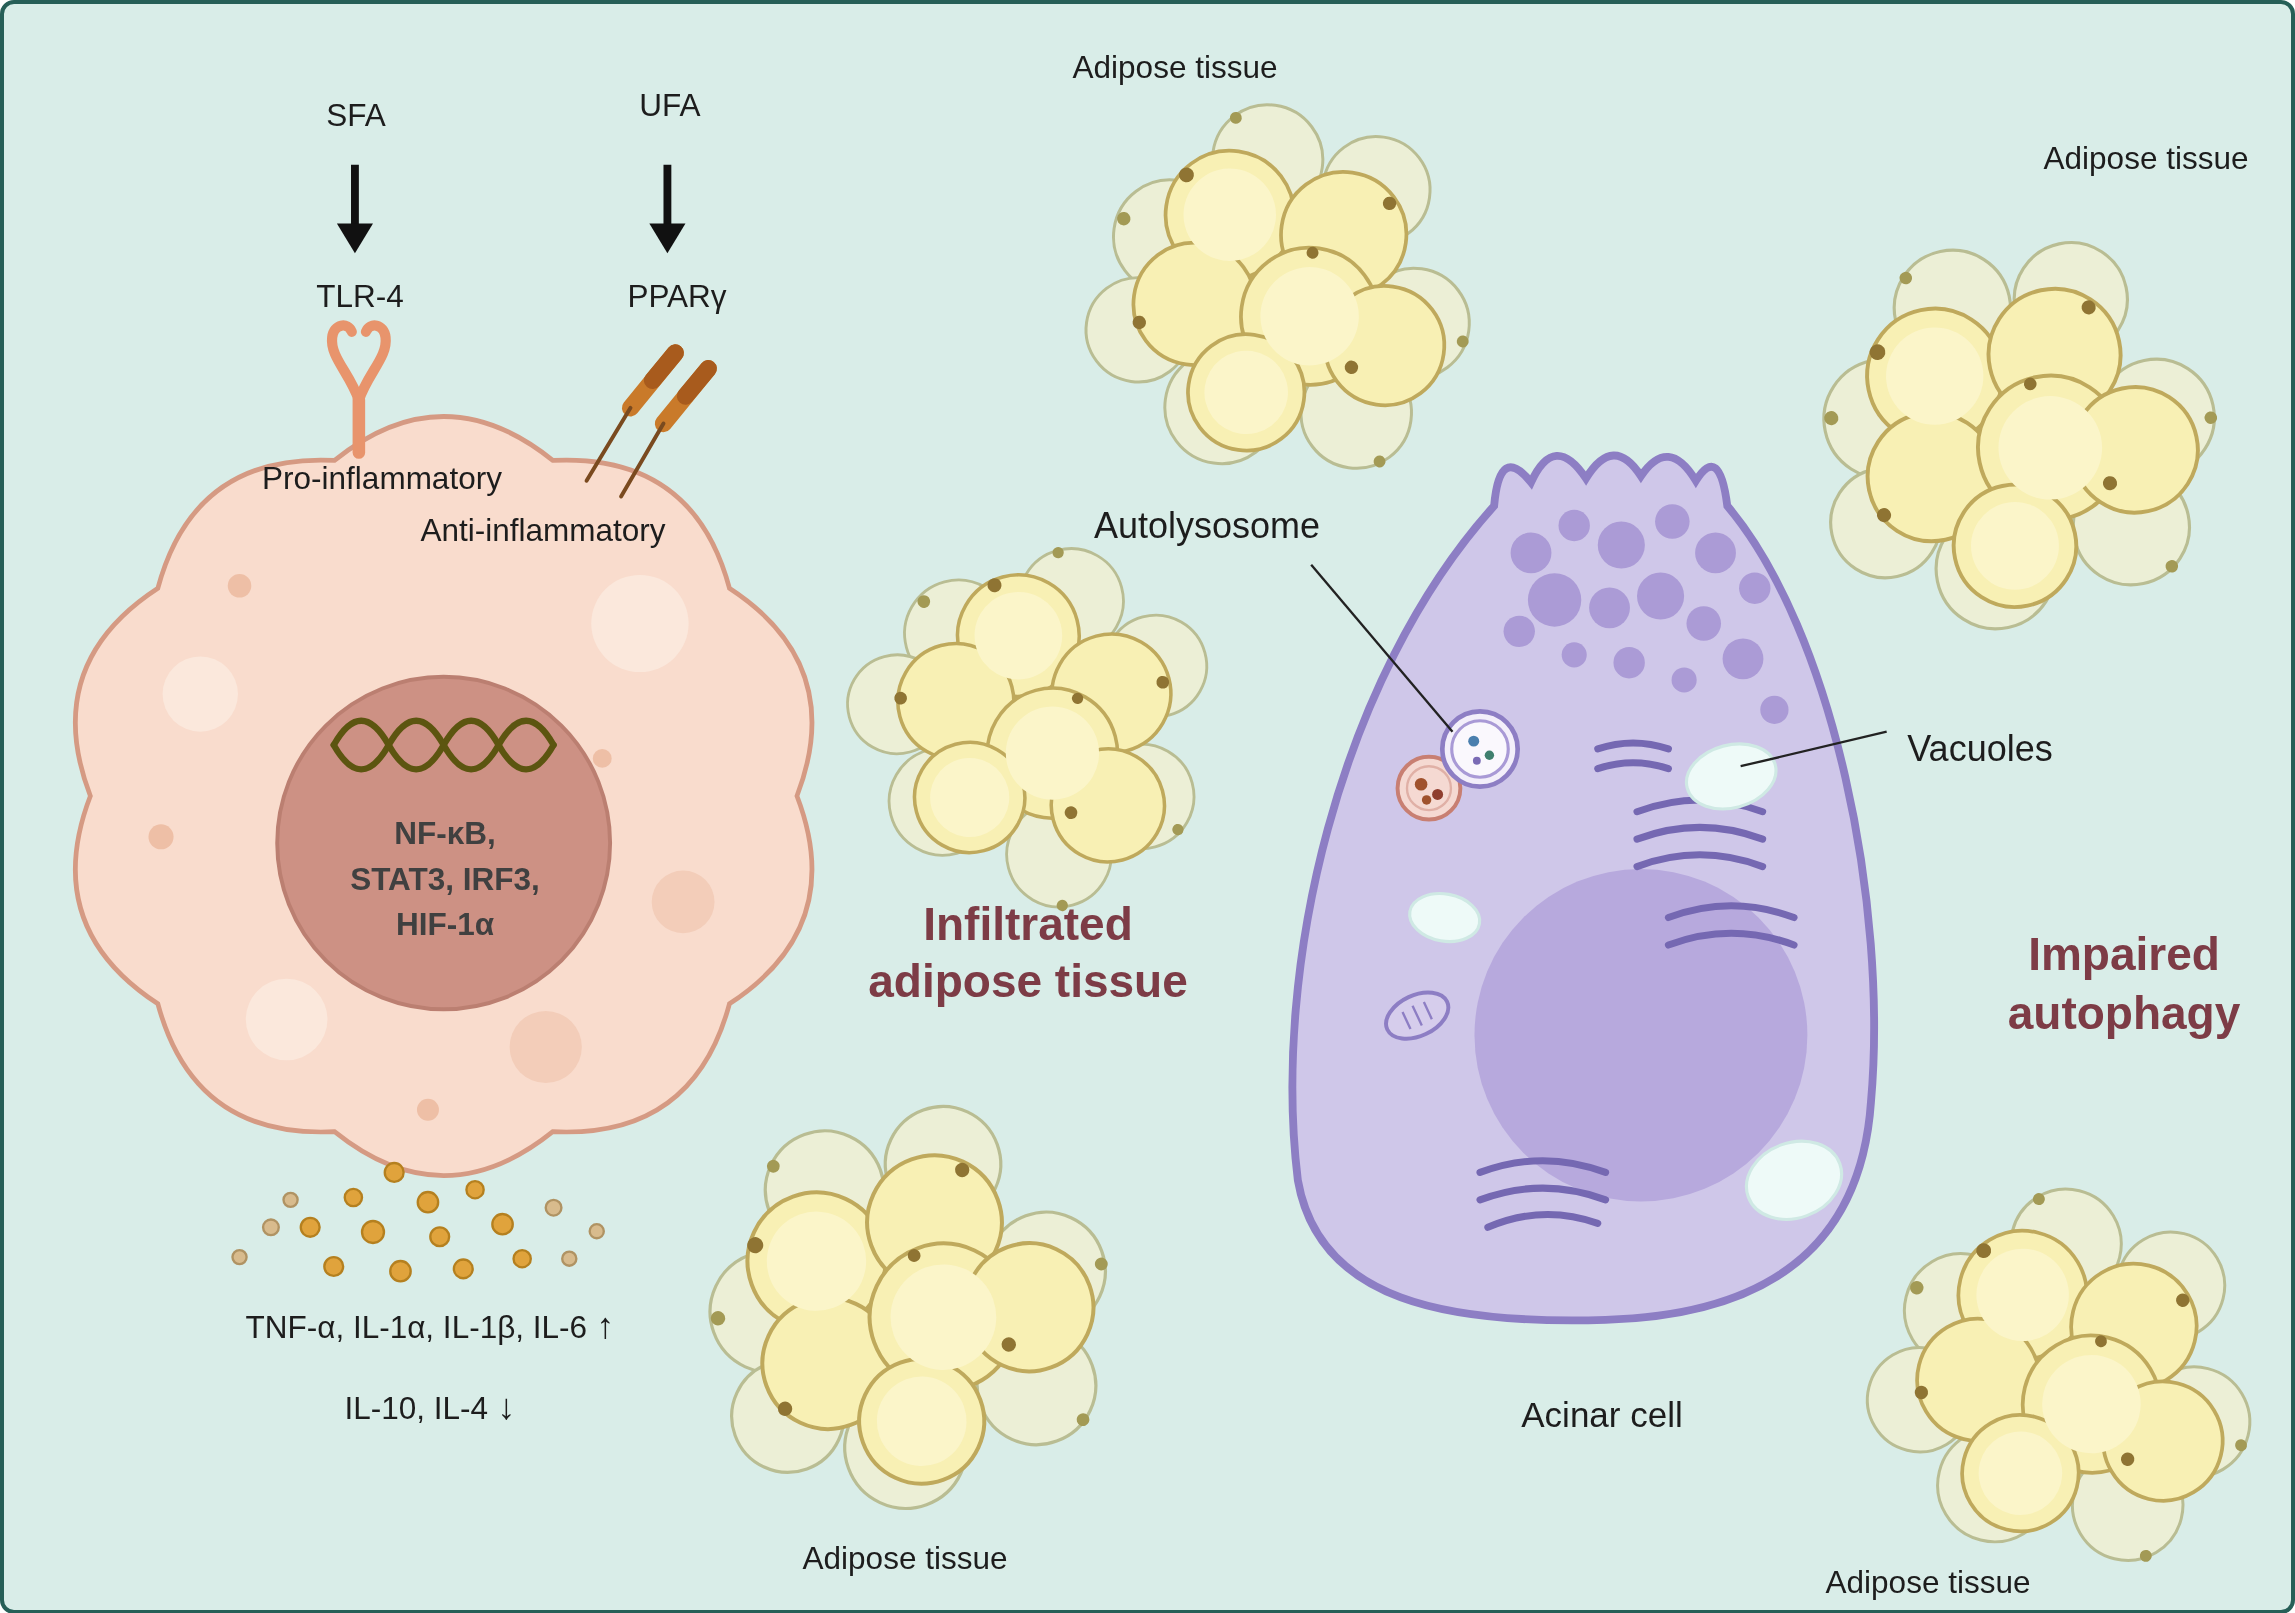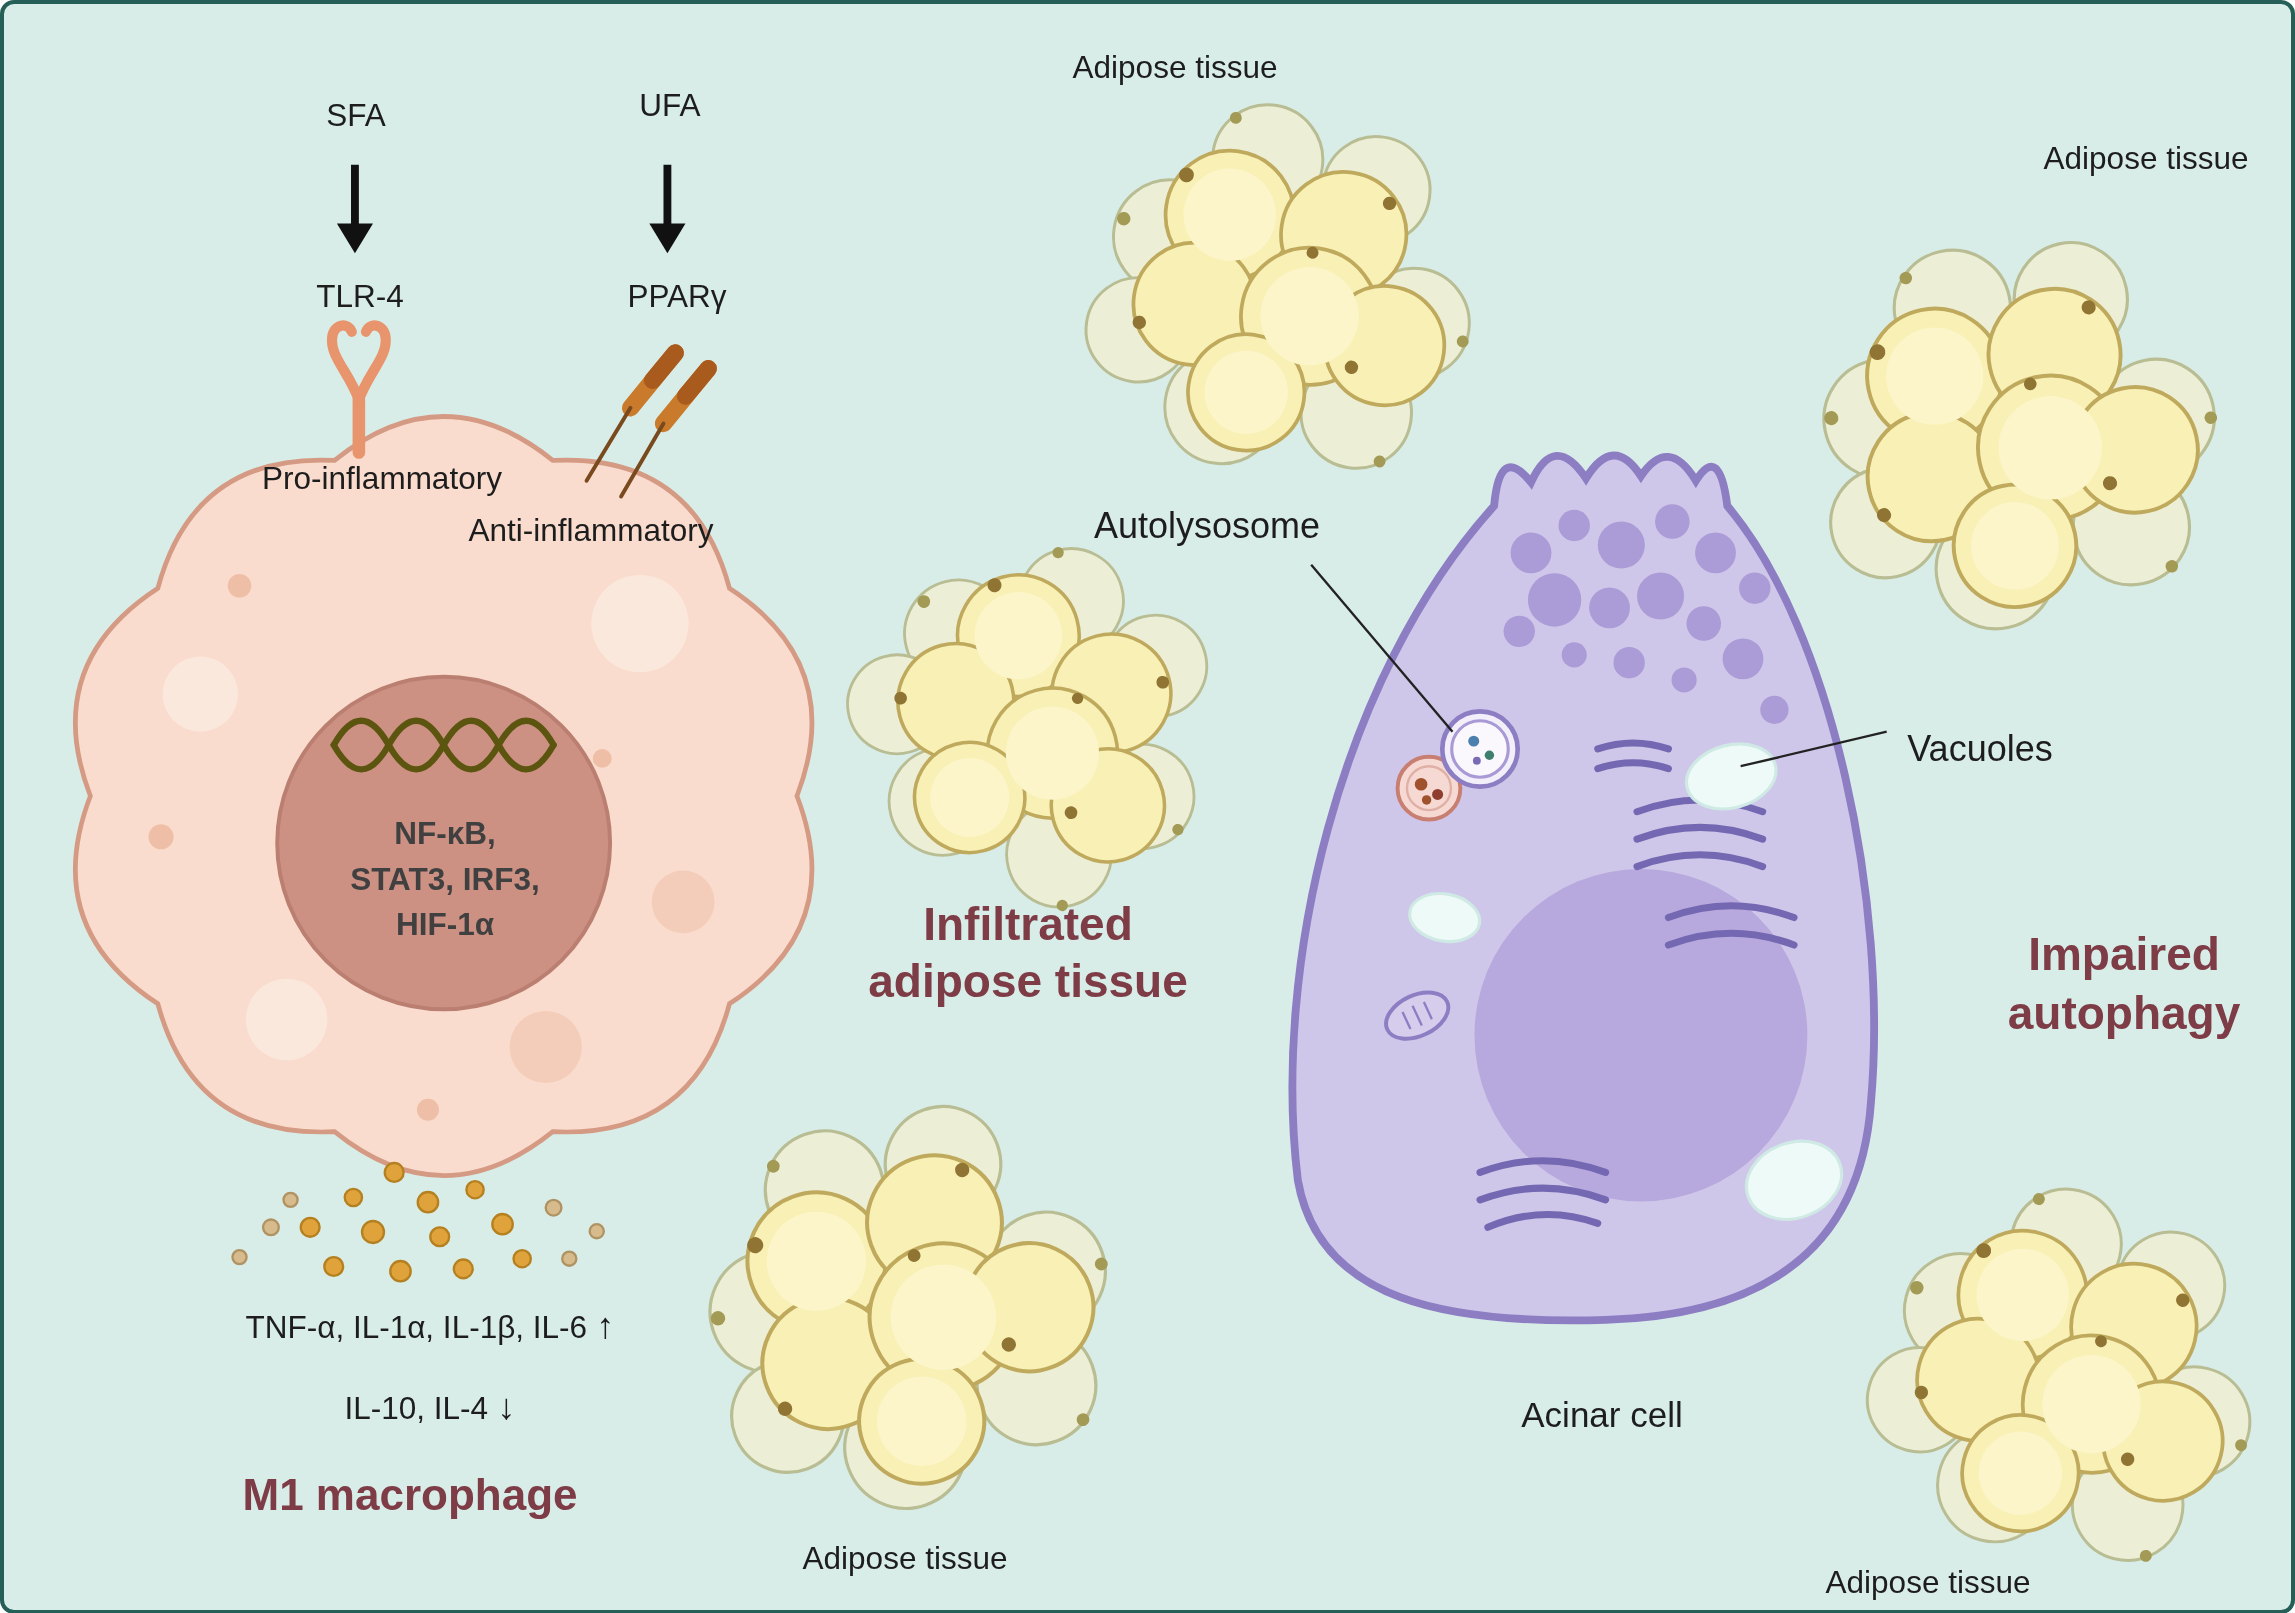--- a/index.html
+++ b/index.html
@@ -231,33 +231,32 @@
 
     <path d="M 1665 715 L 1845 928" stroke="#222222" stroke-width="3" fill="none"></path>
     <path d="M 2398 928 L 2212 972" stroke="#222222" stroke-width="3" fill="none"></path>
   </svg>
 
   <div class="label" style="left:352px;top:111px;">SFA</div>
   <div class="label" style="left:666px;top:101px;">UFA</div>
   <div class="label" style="left:356px;top:292px;">TLR-4</div>
   <div class="label" style="left:673px;top:292px;">PPARγ</div>
   <div class="label" style="left:378px;top:474px;">Pro-inflammatory</div>
-  <div class="label" style="left:539px;top:526px;margin-left:48px;">Anti-inflammatory</div>
+  <div class="label" style="left:539px;top:526px;">Anti-inflammatory</div>
 
   <div class="label nuctext" style="left:441px;top:829px;">NF-κB,</div>
   <div class="label nuctext" style="left:441px;top:875px;">STAT3, IRF3,</div>
   <div class="label nuctext" style="left:441px;top:920px;">HIF-1α</div>
 
   <div class="label" style="left:426px;top:1322px;">
     <span>TNF-α, IL-1α, IL-1β, IL-6</span><span class="arr">↑</span>
   </div>
   <div class="label" style="left:426px;top:1403px;">
     <span>IL-10, IL-4</span><span class="arr">↓</span>
   </div>
-  <div class="label m1title" style="left:406px;top:1491px;">M1 macrophage</div>
 
   <div class="label" style="left:1171px;top:63px;">Adipose tissue</div>
   <div class="label" style="left:2142px;top:154px;">Adipose tissue</div>
   <div class="label" style="left:901px;top:1554px;">Adipose tissue</div>
   <div class="label" style="left:1924px;top:1578px;">Adipose tissue</div>
 
   <div class="label heading" style="left:1024px;top:920px;">Infiltrated</div>
   <div class="label heading" style="left:1024px;top:977px;">adipose tissue</div>
 
   <div class="label big" style="left:1203px;top:522px;">Autolysosome</div>

